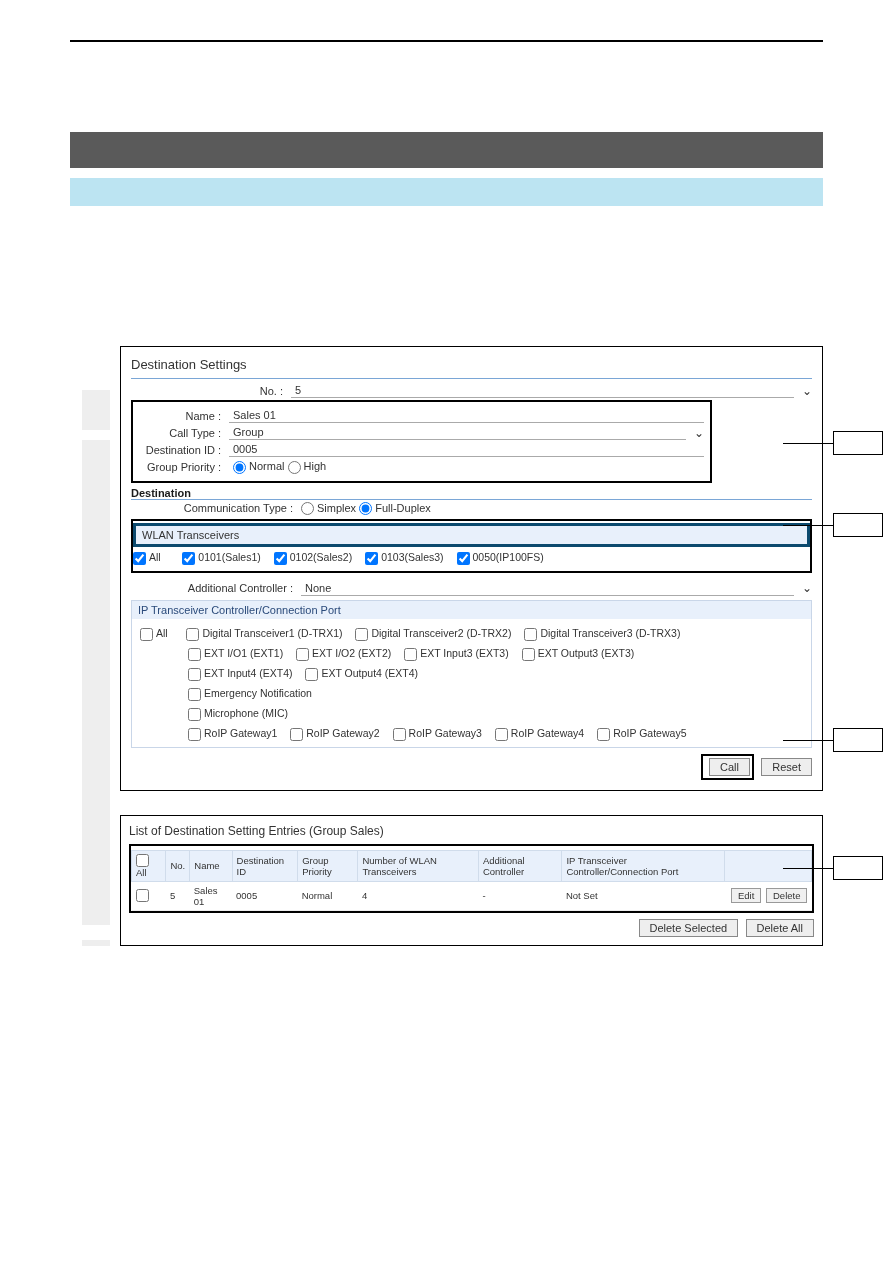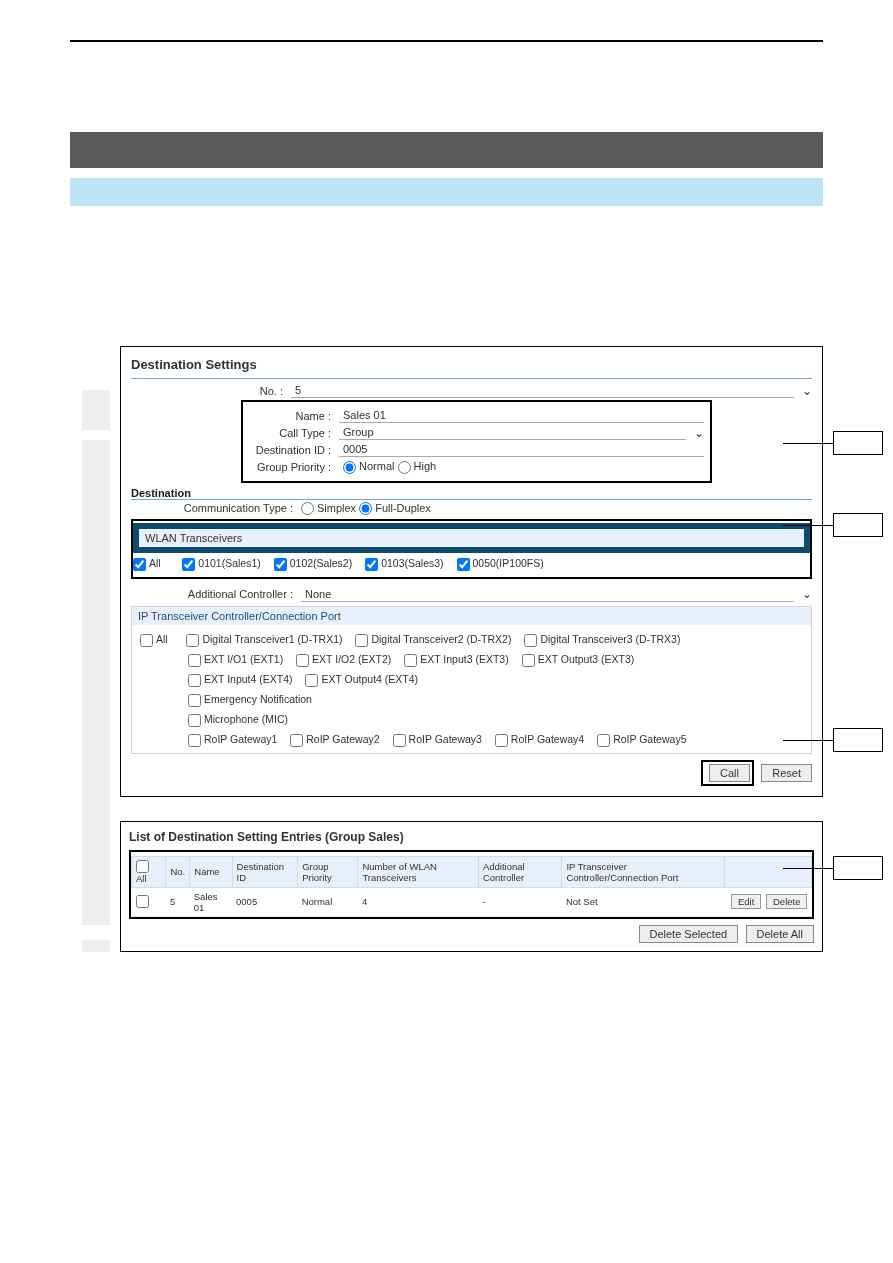--- a/index.html
+++ b/index.html
@@ -9,28 +9,28 @@
   .page-header-space { height: 90px; }
   .section-bar { background: #5a5a5a; height: 36px; margin: 0 70px; }
   .sub-bar { background: #bce4f2; height: 28px; margin: 10px 70px 0 70px; }
   .gap { height: 140px; }
   .left-margin-box { position: absolute; left: 82px; width: 28px; background: #eee; }
   .lm1 { top: 350px; height: 40px; }
   .lm2 { top: 400px; height: 485px; }
   .lm3 { top: 900px; height: 130px; }
   .panel-area { margin: 0 70px 0 120px; position: relative; }
   .panel { border: 1px solid #000; padding: 10px; background: #fff; }
-  .panel-title { font-weight: bold; font-size: 13px; margin-bottom: 6px; }
+  .panel-title { font-weight: normal; font-size: 13px; margin-bottom: 6px; }
   .form-row { display: flex; align-items: center; margin: 2px 0; }
   .form-row .lbl { width: 160px; text-align: right; padding-right: 8px; font-size: 11px; color: #333; }
   .form-row .val { flex: 1; border-bottom: 1px solid #aaa; font-size: 11px; padding: 1px 4px; }
   .form-row .chev { width: 18px; text-align: right; color: #333; }
-  .group1 { border: 2px solid #000; padding: 4px 6px; margin-left: 110px; margin-right: 100px; }
+  .group1 { border: 2px solid #000; padding: 4px 6px; margin-right: 100px; }
   .sect-label { font-weight: bold; font-size: 11px; margin: 4px 0 2px 0; border-bottom: 1px solid #7aa6d6; color: #1a1a1a; }
-  .sub-sect { background: #e8f0fb; padding: 3px 6px; font-size: 11px; border: 6px solid #0c4a6e; }
+  .sub-sect { background: #e8f0fb; padding: 3px 6px; font-size: 11px; border: 3px solid #0c4a6e; }
   .cb-row { padding: 4px 0; font-size: 10.5px; }
   .cb-row label { margin-right: 10px; white-space: nowrap; }
   .group2 { border: 2px solid #000; padding: 2px 0; margin-top: 4px; }
   .ip-box { border: 1px solid #c9d6e8; margin-top: 4px; }
   .ip-title { background: #e8f0fb; padding: 3px 6px; font-size: 11px; color: #2a4a7a; }
   .ip-body { padding: 4px 8px; font-size: 10.5px; line-height: 20px; }
   .ip-body label { margin-right: 10px; white-space: nowrap; display: inline-block; }
   .btn-row { text-align: right; margin-top: 6px; }
   .btn { display: inline-block; border: 1px solid #888; background: #eee; padding: 2px 10px; font-size: 11px; margin-left: 4px; }
   .btn-group { display: inline-block; border: 2px solid #000; padding: 2px; }

